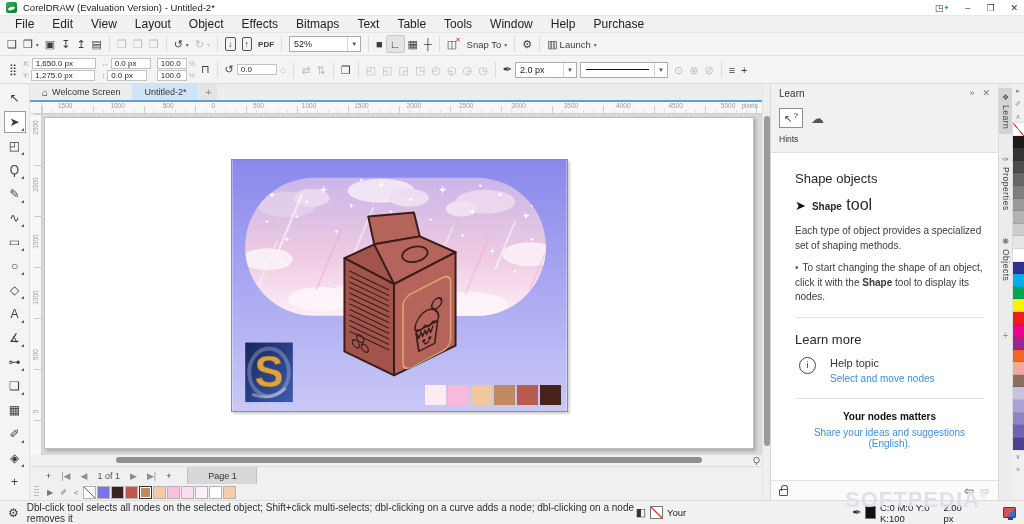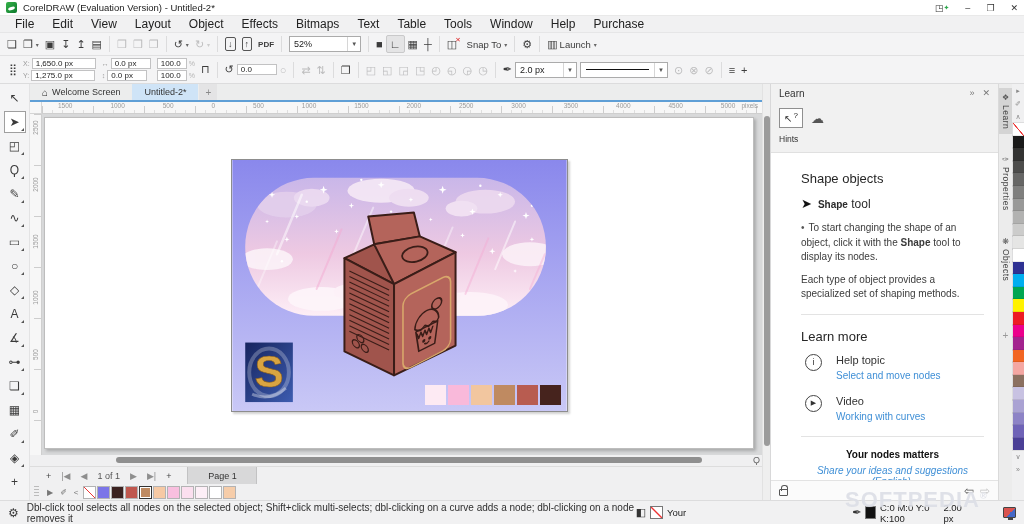--- a/index.html
+++ b/index.html
@@ -117,36 +117,36 @@
 
   
   .learn{position:absolute;left:770px;top:84px;width:228px;height:416px;background:#fff;border-left:1px solid #d8d8d9;}
   .learn-head{height:18px;background:#f1f1f1;display:flex;align-items:center;padding:0 8px;font-size:10px;color:#333;}
   .learn-head .hctl{margin-left:auto;display:flex;gap:8px;color:#777;font-size:9px;}
   .learn-tools{background:#f1f1f1;padding:6px 8px 0 8px;display:flex;gap:8px;align-items:center;}
   .hintbtn{width:24px;height:20px;background:#fff;border:1px solid #8f8f8f;display:flex;align-items:center;justify-content:center;font-size:10px;color:#222;gap:1px;}
   .hintbtn .q{font-size:8px;margin-top:-5px;}
   .cloudbtn{font-size:13px;color:#555;}
   .learn-sub{background:#f1f1f1;padding:6px 8px 8px 8px;font-size:8.5px;color:#333;border-bottom:1px solid #e0e0e0;}
-  .learn-body{padding:4px 14px 0 30px;}
+  .learn-body{padding:4px 14px 0 24px;}
   .learn-body h2{font-size:13px;font-weight:400;color:#262626;margin:14px 0 10px 0;}
   .toolline{display:flex;align-items:center;gap:6px;margin-bottom:10px;}
   .toolline .g{font-size:13px;color:#111;}
-  .toolline .nm{font-size:12px;}
+  .toolline .nm{font-size:16px;}
   .toolline b{font-size:10px;}
   .lp{font-size:10px;color:#3b3b3b;line-height:1.45;margin:0 0 8px 0;}
   .lp .bullet{color:#555;margin-right:4px;}
   .learn hr{border:none;border-top:1px solid #e3e3e3;margin:12px 0;}
   .lmrow{display:flex;gap:14px;margin:0 0 14px 0;}
   .lmicon{width:17px;height:17px;border:1.4px solid #444;border-radius:50%;display:flex;align-items:center;justify-content:center;font-size:9px;color:#333;flex:none;margin-left:4px;}
   .lmtext .cap{font-size:11px;color:#333;margin-bottom:4px;}
   .link{font-size:10px;color:#3f8fd6;}
   .voice{text-align:center;}
   .voice .vt{font-size:10px;font-weight:bold;color:#111;margin-bottom:5px;}
-  .voice .link{font-style:italic;margin-top:16px;}
+  .voice .link{margin-top:16px;}
   .learn-foot{position:absolute;left:0;bottom:0;width:100%;height:20px;background:#fbfbfb;border-top:1px solid #e3e3e3;display:flex;align-items:center;padding:0 8px;}
   .padlock{width:9px;height:7px;border:1px solid #555;border-radius:1px;position:relative;margin-top:3px;}
   .padlock:before{content:"";position:absolute;left:1px;top:-5px;width:5px;height:5px;border:1px solid #555;border-bottom:none;border-radius:3px 3px 0 0;}
   .navarrows{margin-left:auto;display:flex;gap:6px;font-size:12px;}
   .navarrows .back{color:#555;}
   .navarrows .fwd{color:#c4c4c4;}
 
   
   .dstrip{position:absolute;left:998px;top:84px;width:14px;height:416px;background:#ececec;border-left:1px solid #dadada;display:flex;flex-direction:column;align-items:center;padding-top:4px;}
   .dtab{display:flex;flex-direction:column;align-items:center;gap:3px;padding:5px 0;margin-bottom:16px;width:100%;}
@@ -723,36 +723,29 @@
       </span>
       <span class="cloudbtn">☁</span>
     </div>
     <div class="learn-sub">Hints</div>
     <div class="learn-body">
       <h2>Shape objects</h2>
       <div class="toolline">
         <span class="g">➤</span>
         <span><b>Shape</b><span class="nm"> tool</span></span>
       </div>
+      <p class="lp">Each type of object provides a specialized set of shaping methods.</p>
       <p class="lp"><span class="bullet">•</span><span>To start changing the shape of an object, click it with the </span><b>Shape</b><span> tool to display its nodes.</span></p>
-      <p class="lp">Each type of object provides a specialized set of shaping methods.</p>
       <hr>
       <h2>Learn more</h2>
       <div class="lmrow">
         <span class="lmicon">i</span>
         <span class="lmtext">
           <div class="cap">Help topic</div>
           <span class="link">Select and move nodes</span>
-        </span>
-      </div>
-      <div class="lmrow">
-        <span class="lmicon" style="font-size:7px;">▶</span>
-        <span class="lmtext">
-          <div class="cap">Video</div>
-          <span class="link">Working with curves</span>
         </span>
       </div>
       <hr>
       <div class="voice">
         <div class="vt">Your nodes matters</div>
         <span class="link">Share your ideas and suggestions (English).</span>
       </div>
     </div>
     <div class="learn-foot">
       <span class="padlock"></span>

